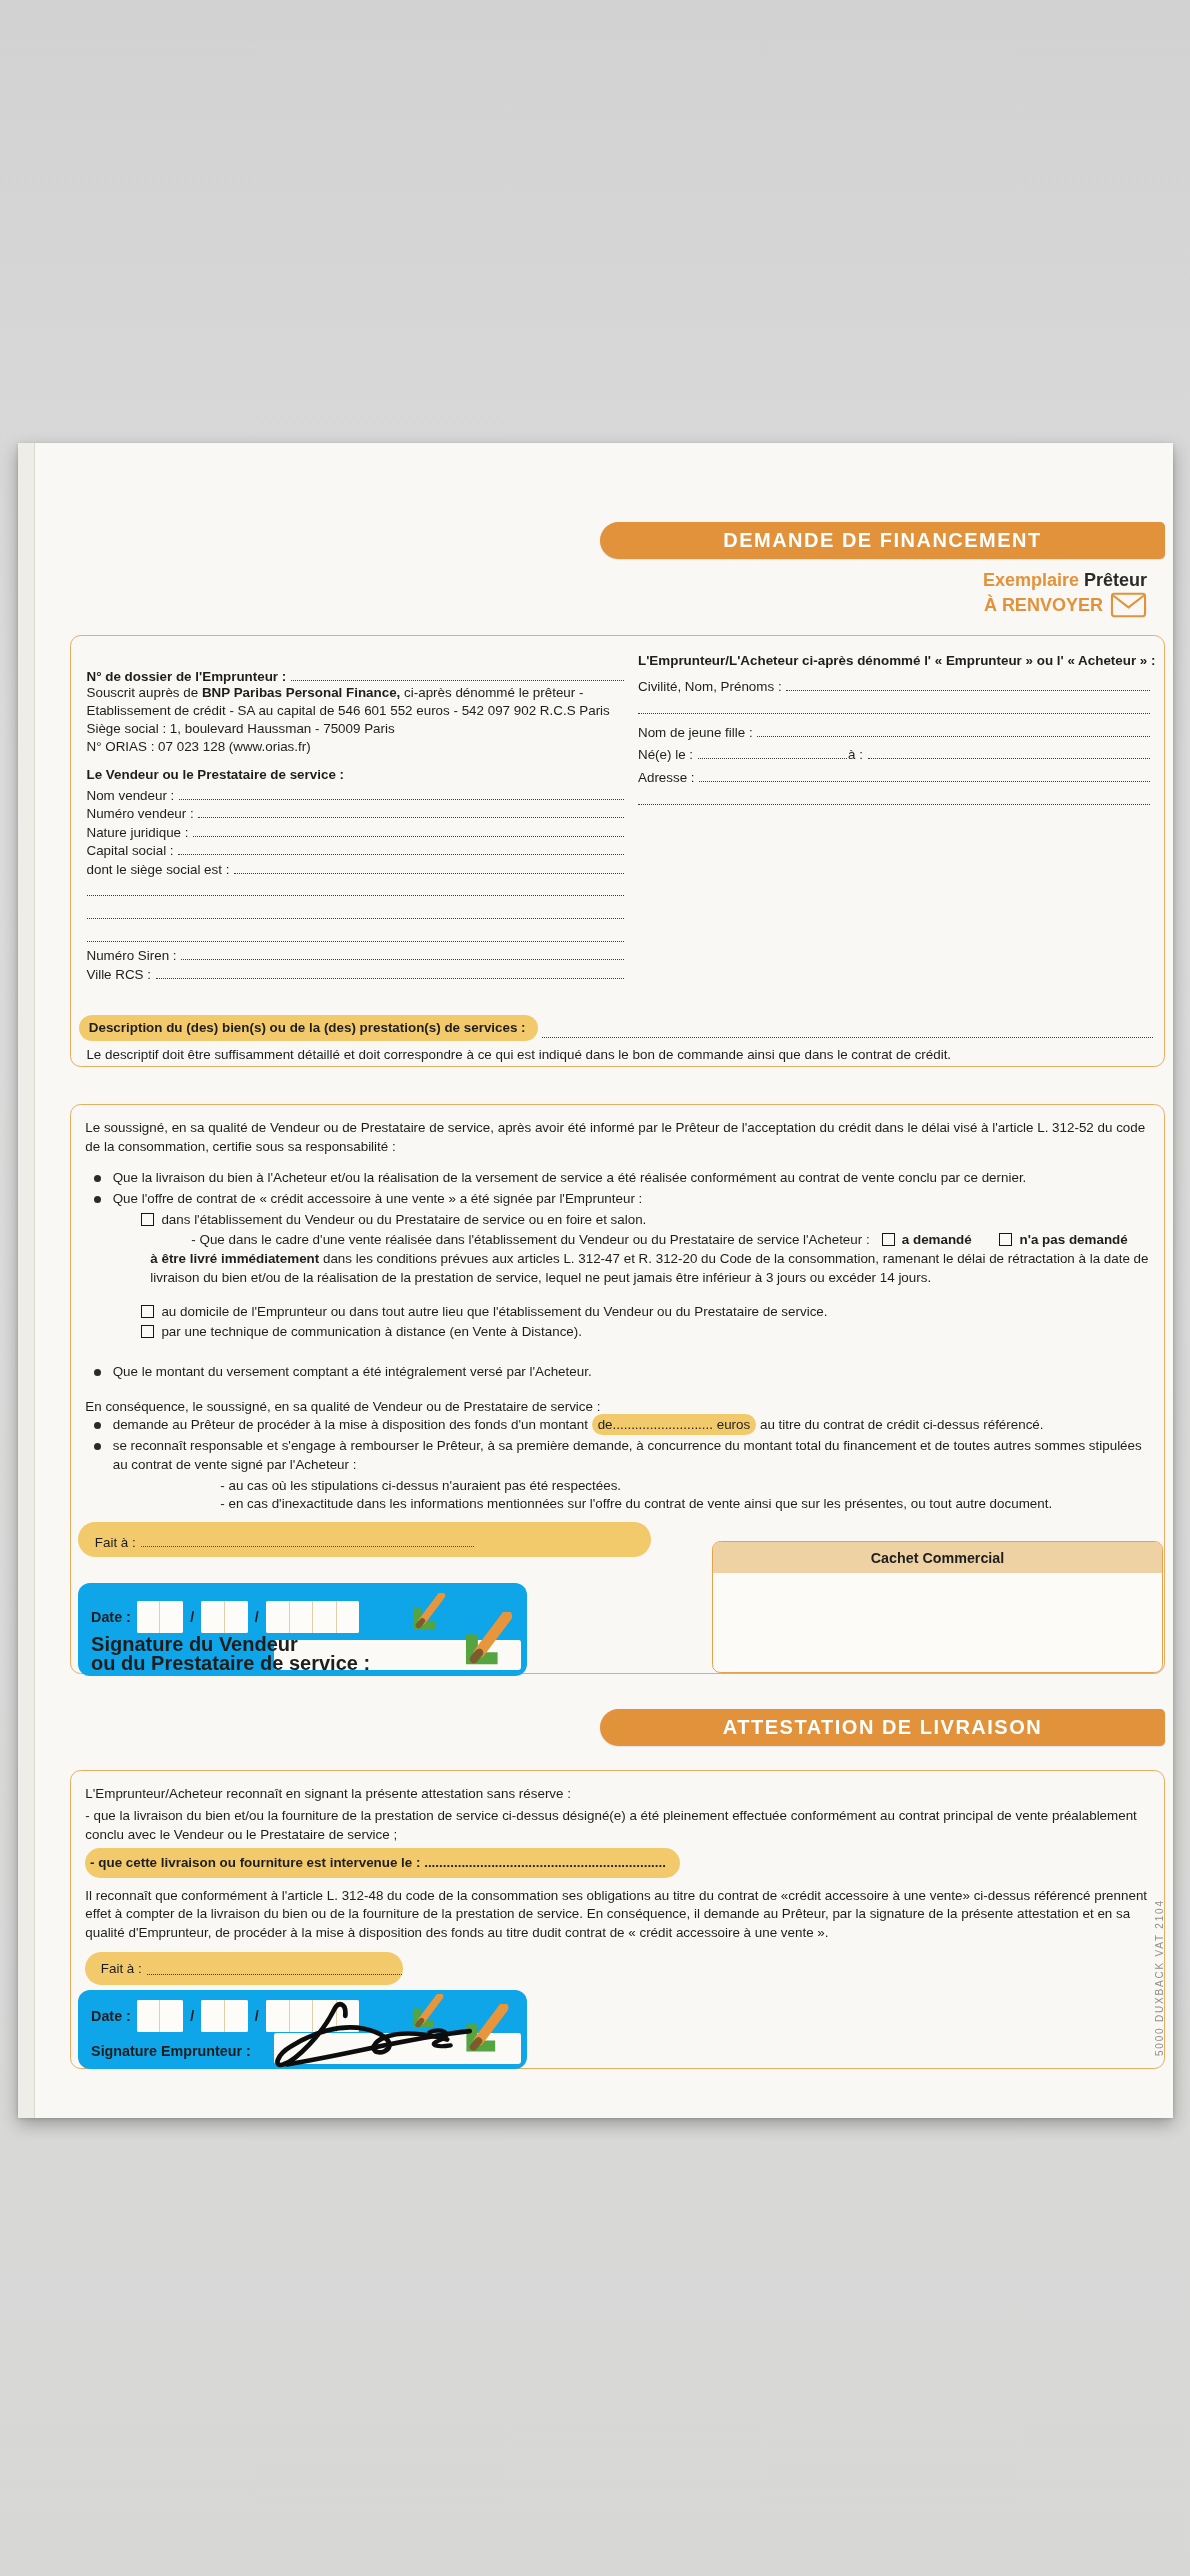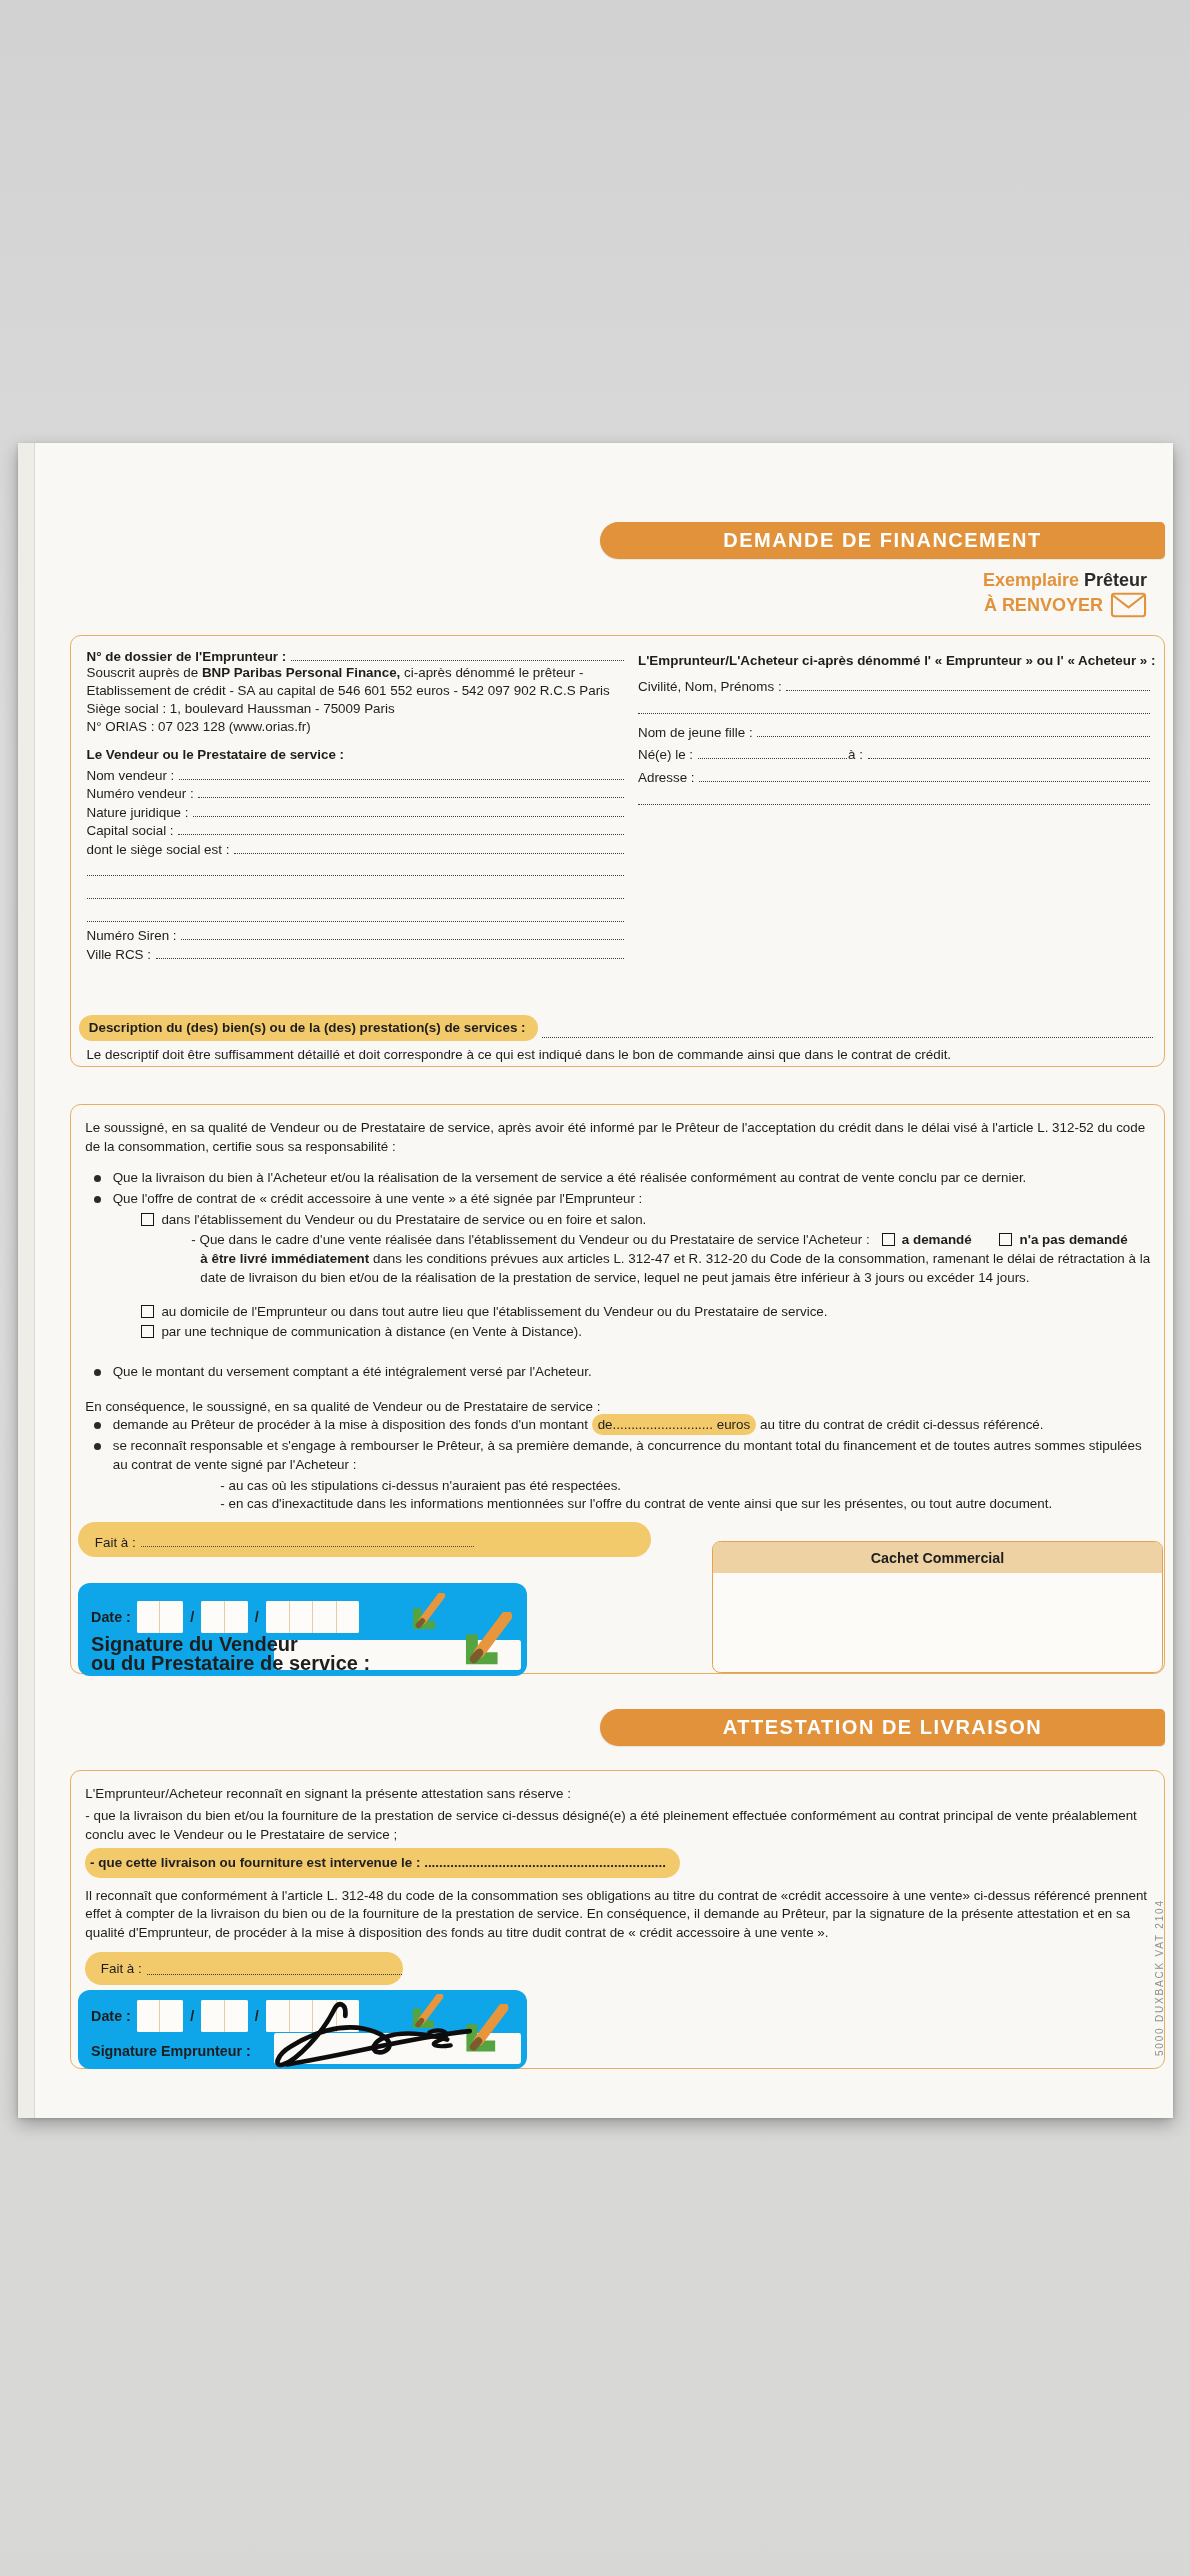--- a/index.html
+++ b/index.html
@@ -11,42 +11,42 @@
   .banner{position:absolute;left:582px;width:565px;height:37px;background:#e2923b;border-radius:18.5px 4.8px 4.8px 18.5px;display:flex;align-items:center;justify-content:center;color:#fff;font-weight:bold;font-size:20px;letter-spacing:1.5px;box-shadow:0 0.6px 1.2px rgba(0,0,0,.15);}
   .b1{top:79px}.b2{top:1266px}
   
   .copytag{position:absolute;right:26px;top:125px;text-align:right;font-weight:bold;font-size:18px;line-height:24px;}
   .copytag .org{color:#e2923b;} .copytag .drk{color:#2a2a2a;}
   .copyline2{display:flex;align-items:center;justify-content:flex-end;gap:7.1px;}
   
   .formbox{position:absolute;left:52px;width:1095px;border:1.8px solid #e7ad62;border-radius:10.7px;box-sizing:border-box;}
   .box1{top:192px;height:432px;} .box2{top:661px;height:570px;} .box3{top:1327px;height:299px;}
   .fs{font-size:13.4px;} 
-  .col-left{position:absolute;left:15.5px;top:9px;width:539px;}
+  .col-left{position:absolute;left:15.5px;top:29px;width:539px;}
   .col-right{position:absolute;left:567px;top:15.5px;right:13px;}
   .frow{display:flex;align-items:flex-end;height:18.5px;}
   .frow.sp{margin-top:4.2px;}
   .lbl{white-space:nowrap;}
   .bold{font-weight:bold;}
   .leader{flex:1;border-bottom:1.5px dotted #3b3b3b;margin:0 1.2px 3px 4.8px;min-width:18px;}
   .leader.nofirst{margin-left:0;}
   .txtline{height:18px;line-height:18px;white-space:nowrap;}
   .gap18{height:10.7px;}
   .desc-wrap{position:absolute;left:8.3px;right:9.5px;top:379px;}
   .desc-row{display:flex;align-items:flex-end;}
   .desc-pill{background:#f3ca6b;border-radius:15.5px;padding:5.4px 12px 5.4px 9.5px;font-weight:bold;white-space:nowrap;}
   .desc-note{margin:6px 0 0 7.1px;}
   
   .box-in{position:absolute;left:14.3px;right:13px;top:14.3px;line-height:18.5px;}
   .b-row{display:flex;margin-bottom:2.4px;}
   .dot{flex:none;width:7.1px;height:7.1px;border-radius:50%;background:#2a2a2a;margin:6px 12px 0 8.3px;}
   .chk{display:inline-block;width:13px;height:13px;border:1.8px solid #161616;vertical-align:-2.4px;margin-right:7.1px;background:#fbfaf7;box-sizing:border-box;}
   .ind1{margin-left:56px;margin-bottom:1.2px;}
   .ind2{margin-left:106px;margin-bottom:1.2px;}
-  .ind3{margin-left:115px;margin-bottom:1.2px;}
+  .ind3{margin-left:65px;margin-bottom:1.2px;}
   .ind4{margin-left:135px;}
   .mb6{margin-bottom:3.6px;} .mb22{margin-bottom:13px;} .mt26{margin-top:15.5px;} .mt36{margin-top:21.4px;} .mt28{margin-top:16.7px;}
   .hl-inline{background:#f3ca6b;border-radius:10.7px;padding:3px 6px;}
   .pill-bar{position:absolute;left:7.1px;background:#f3ca6b;border-radius:17.3px;display:flex;align-items:flex-end;padding:0 0 7.1px 16.7px;box-sizing:border-box;height:35px;}
   .pill-bar .leader{border-bottom-color:#4a4a4a;}
   .fait1{top:417px;width:573px;}
   .fait2{position:relative;left:0;margin-top:9.5px;width:318px;height:33px;border-radius:16.7px;background:#f3ca6b;display:flex;align-items:flex-end;padding:0 0 6.5px 15.5px;box-sizing:border-box;}
   
   .signbox{position:absolute;left:7.1px;width:449px;background:#0ea5e9;border-radius:12px;}
   .sb1{top:478px;height:93px;} .sb2{top:219px;height:79px;}

